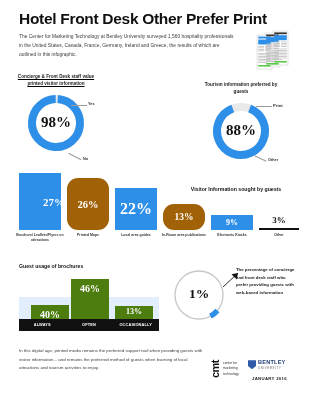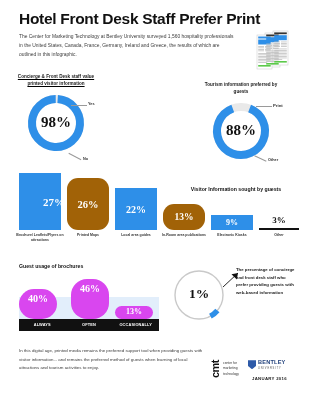--- a/index.html
+++ b/index.html
@@ -74,21 +74,21 @@
     position: absolute; left: 166px; top: 186px; width: 140px;
     text-align: center; font-size: 5.2px; font-weight: bold; color: #111;
   }
   .otherline { position: absolute; height: 2.4px; background: #111; }
 
   
   .usage { position: absolute; left: 19px; top: 263px; width: 140px; height: 72px; }
   .usage-head { font-size: 5.2px; font-weight: bold; color: #111; margin-bottom: 4px; }
   .usage-plot { position: relative; width: 140px; height: 58px; }
   .usage-bg { position: absolute; left: 0; right: 0; bottom: 12px; height: 22px; background: #e2eefb; }
-  .ubar { position: absolute; bottom: 12px; background: #d946ef; display:flex; align-items:flex-start; justify-content:center;border-radius:16px; }
+  .ubar { position: absolute; bottom: 12px; background: #4d7c0f; display:flex; align-items:flex-start; justify-content:center; }
   .ubar .p {
     font-family: "Liberation Serif", serif;
     font-weight: bold; color: #fff; font-size: 10px;
     margin-top: 4px;
   }
   .ubar.small .p { font-size: 8px; }
   .usage-axis {
     position: absolute; left: 0; right: 0; bottom: 0; height: 12px;
     background: #111; display: flex;
   }
@@ -136,21 +136,21 @@
   .date {
     position: absolute; left: 252px; top: 376px;
     font-size: 4.3px; font-weight: bold; color: #222; letter-spacing: 0.3px;
   }
 </style>
 </head>
 <body>
 
 <div class="page">
 
-  <div class="title">Hotel Front Desk Staff Prefer Print</div>
+  <div class="title">Hotel Front Desk Other Prefer Print</div>
   <div class="intro">The Center for Marketing Technology at Bentley University surveyed 1,560 hospitality professionals in the United States, Canada, France, Germany, Ireland and Greece, the results of which are outlined in this infographic.</div>
 
   <svg class="news-thumb" viewBox="0 0 42 42">
     <g>
       <rect x="12" y="3" width="15" height="34" fill="#fff" stroke="#cfcfcf" stroke-width="0.6"></rect>
       <rect x="20" y="1" width="15" height="34" fill="#fff" stroke="#cfcfcf" stroke-width="0.6"></rect>
       <rect x="4" y="5" width="15" height="34" fill="#fff" stroke="#cfcfcf" stroke-width="0.6"></rect>
 
       <rect x="5.2" y="6.5" width="12.5" height="2" fill="#2e8fe8"></rect>
       <rect x="5.2" y="9.5" width="12.5" height="5" fill="#2e8fe8"></rect>
@@ -263,21 +263,21 @@
 
     <div class="midbar dark" style="left:67px; width:42px; height:52px;">
       <div class="fill" style="height:52px;">
         <span class="pct" style="font-size:10.5px;">26%</span>
       </div>
       <div class="cap">Printed Maps</div>
     </div>
 
     <div class="midbar blue" style="left:115px; width:42px; height:42px;">
       <div class="fill" style="height:42px;">
-        <span class="pct" style="font-size:10px;">22%</span>
+        <span class="pct" style="font-size:16px;">22%</span>
       </div>
       <div class="cap">Local area guides</div>
     </div>
 
     <div class="midbar dark" style="left:163px; width:42px; height:26px;">
       <div class="fill" style="height:26px;">
         <span class="pct" style="font-size:9.5px;">13%</span>
       </div>
       <div class="cap">In-Room area publications</div>
     </div>
@@ -295,21 +295,21 @@
       </div>
       <div class="otherline" style="left:0; right:0; bottom:0;"></div>
       <div class="cap">Other</div>
     </div>
   </div>
 
   <div class="usage">
     <div class="usage-head">Guest usage of brochures</div>
     <div class="usage-plot">
       <div class="usage-bg"></div>
-      <div class="ubar" style="left:0; width:38px; height:30px;">
+      <div class="ubar" style="left:12px; width:38px; height:14px;">
         <span class="p">40%</span>
       </div>
       <div class="ubar" style="left:52px; width:38px; height:40px;">
         <span class="p">46%</span>
       </div>
       <div class="ubar small" style="left:96px; width:38px; height:13px;">
         <span class="p" style="margin-top:1px;">13%</span>
       </div>
       <div class="usage-axis">
         <span>ALWAYS</span>

